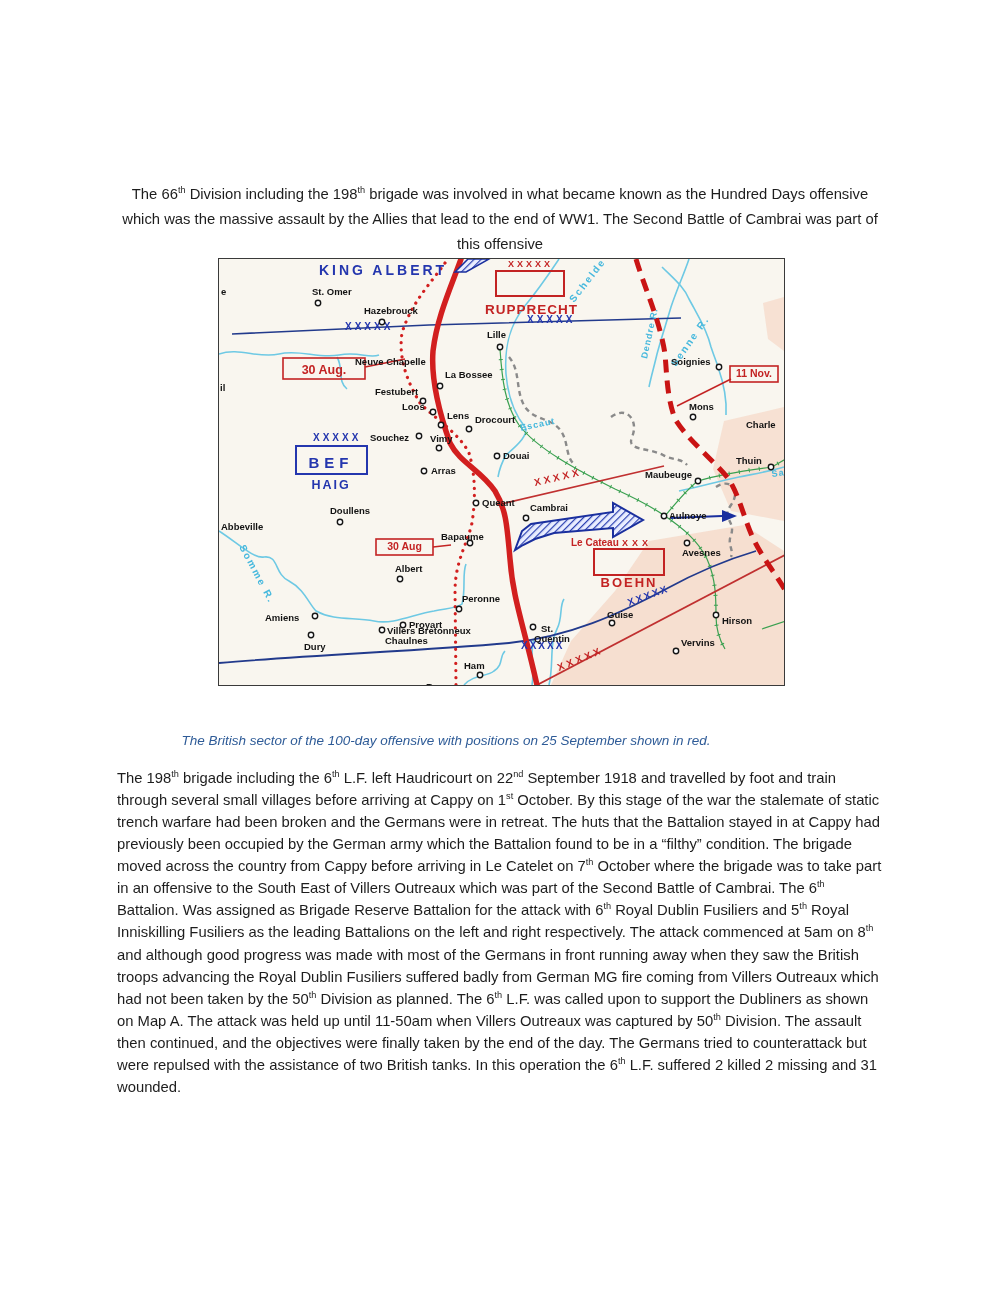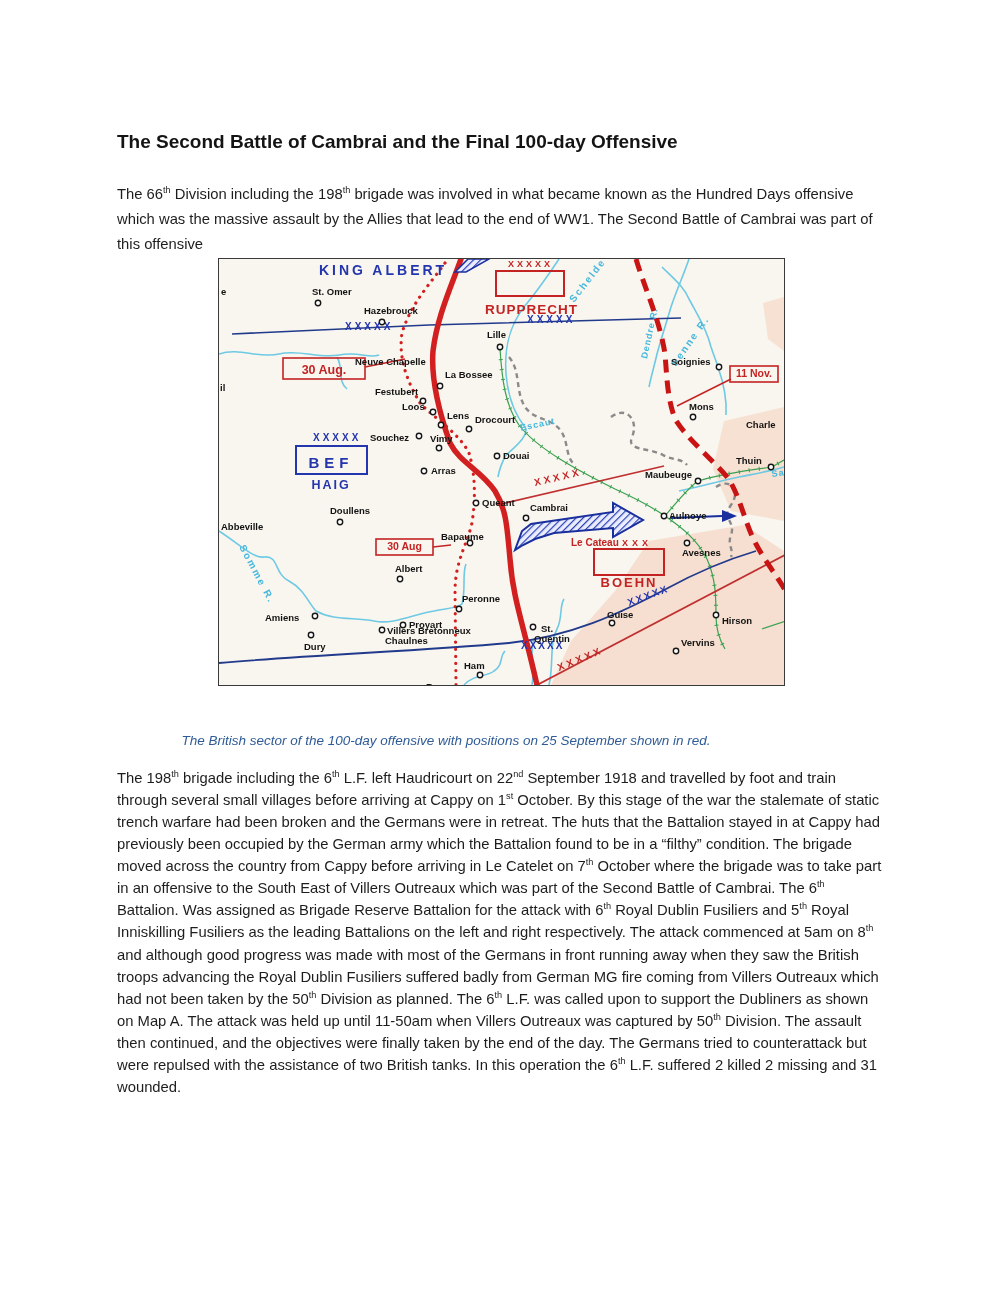--- a/index.html
+++ b/index.html
@@ -10,38 +10,37 @@
   .page{position:absolute;inset:0;background:#ffffff;}
   .doc-title{
     position:absolute;left:117px;top:118px;width:780px;
     font-size:19px;font-weight:700;color:#141414;letter-spacing:0;
   }
   .para{
     position:absolute;left:117px;width:766px;
     font-size:14.8px;color:#1d1d1d;text-align:left;
   }
   .para sup{font-size:0.62em;line-height:0;}
-  #intro-para{top:167px;line-height:25px;}
+  #intro-para{top:167px;line-height:25px;text-align:center;}
   #body-para{top:752px;line-height:22.1px;}
   .map-frame{
     position:absolute;left:218px;top:258px;width:565px;height:426px;
     border:1px solid #3a3a3a;background:#f9f6ef;overflow:hidden;
   }
   .map-frame svg{display:block;width:565px;height:426px;}
   .map-caption{
     position:absolute;left:0;top:719px;width:892px;text-align:center;
     font-style:italic;font-size:13.5px;color:#2e5b97;
   }
 </style>
 </head>
 <body>
 
 <div class="page">
 
-  <h1 class="doc-title">The Second Battle of Cambrai and the Final 100-day Offensive</h1>
 
   <p class="para" id="intro-para"><span>The 66</span><sup>th</sup><span> Division including the 198</span><sup>th</sup><span> brigade was involved in what became known as the Hundred Days offensive which was the massive assault by the Allies that lead to the end of WW1. The Second Battle of Cambrai was part of this offensive</span></p>
 
   <div class="map-frame">
     <svg viewBox="0 0 565 426" xmlns="http://www.w3.org/2000/svg">
       <defs>
         <pattern id="hatch" width="5" height="5" patternUnits="userSpaceOnUse" patternTransform="rotate(45)">
           <rect width="5" height="5" fill="#e9edff"></rect>
           <line x1="0" y1="0" x2="0" y2="5" stroke="#2a3fb0" stroke-width="2.4"></line>
         </pattern>

